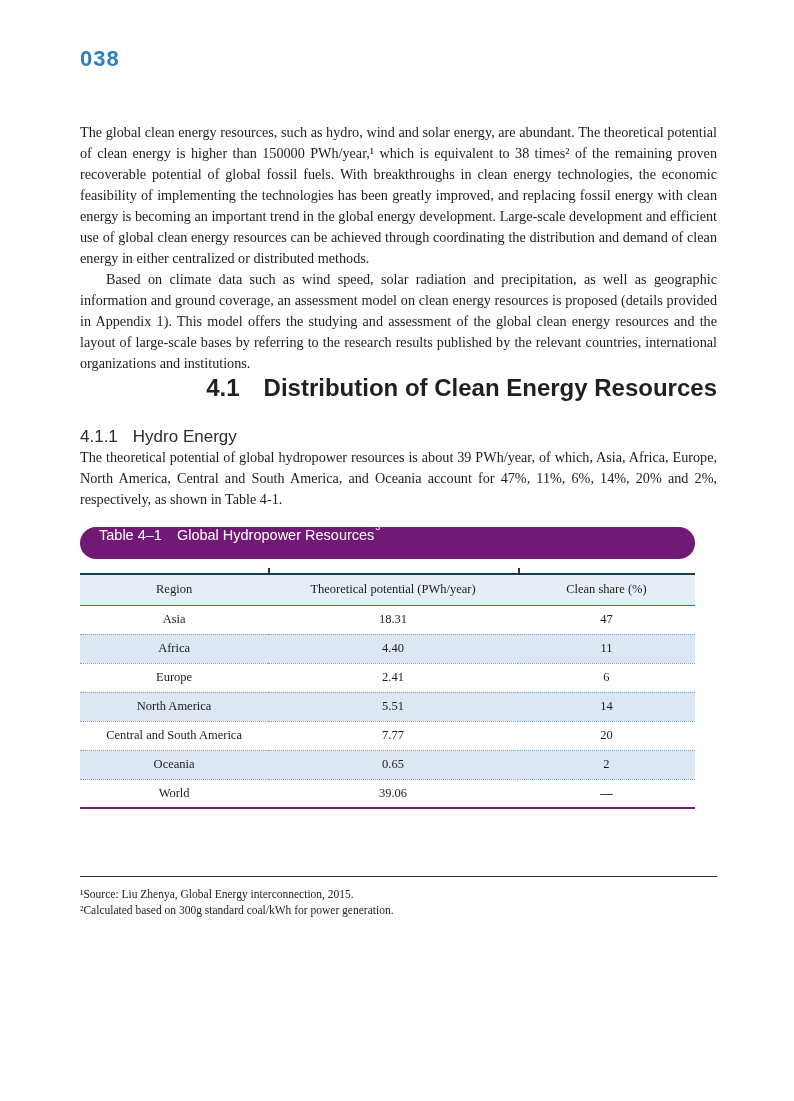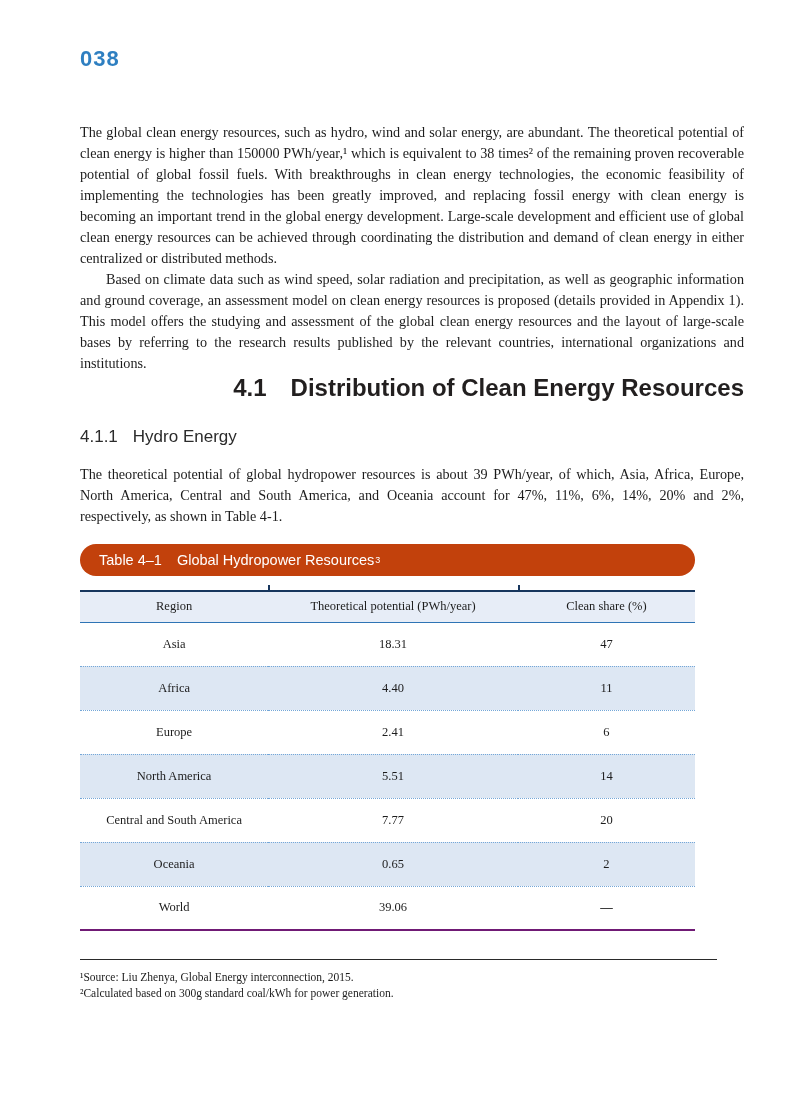--- a/index.html
+++ b/index.html
@@ -5,21 +5,21 @@
   * { margin: 0; padding: 0; box-sizing: border-box; }
   html, body { background: #ffffff; }
   .page {
     position: relative;
     width: 794px;
     height: 1101px;
     background: #ffffff;
     font-family: "Liberation Serif", "DejaVu Serif", serif;
     color: #1c1c1c;
     padding-left: 80px;
-    padding-right: 50px;
+    padding-right: 77px;
     overflow: hidden;
   }
   .page-number {
     padding-top: 46px;
     font-family: "Liberation Sans", "DejaVu Sans", sans-serif;
     font-size: 22px;
     font-weight: bold;
     color: #2e7fc1;
     letter-spacing: 1px;
   }
@@ -39,32 +39,31 @@
   }
   .section-heading .sec-num { margin-right: 24px; }
   .subsection-heading {
     margin-top: 25px;
     font-family: "Liberation Sans", "DejaVu Sans", sans-serif;
     font-size: 17px;
     font-weight: 400;
     color: #2b2b2b;
   }
   .subsection-heading .sub-num { margin-right: 15px; }
-  .para-3 { margin-top: 17px; }
+  .para-3 { }
   .table-caption {
     margin-top: 17px;
     width: 615px;
     height: 32px;
     border-radius: 16px;
-    background: #c2410c;
+    background: #701a75;
     color: #ffffff;
     font-family: "Liberation Sans", "DejaVu Sans", sans-serif;
     font-size: 14.5px;
     display: flex;
-    align-items: center;
     padding-left: 19px;
   }
   .table-caption .cap-label { margin-right: 15px; }
   .table-caption sup { font-size: 9px; line-height: 0; margin-left: 1px; }
   .table-wrap {
     position: relative;
     margin-top: 14px;
     width: 615px;
   }
   .tick {
@@ -86,25 +85,25 @@
   }
   col.c-region { width: 30.6%; }
   col.c-potential { width: 40.6%; }
   col.c-share { width: 28.8%; }
   thead th {
     background: #e7edf7;
     height: 31px;
     font-weight: normal;
     border-bottom: 1.5px solid #2e74b5;
   }
-  tbody td { height: 44px; background: #ffffff; }
+  tbody td { height: 29px; background: #ffffff; }
   tbody tr:nth-child(even) td { background: #dde7f3; }
   tbody tr + tr td { border-top: 1px dotted #74a7d8; }
   tbody tr:last-child td:last-child { font-weight: bold; }
-  .footnotes { margin-top: 28px; }
+  .footnotes { margin-top: 67px; }
   .footnote-rule {
     width: 637px;
     border-top: 1.5px solid #2a2a2a;
   }
   .footnote {
     font-size: 11.5px;
     line-height: 16px;
     text-align: justify;
     color: #1c1c1c;
   }

